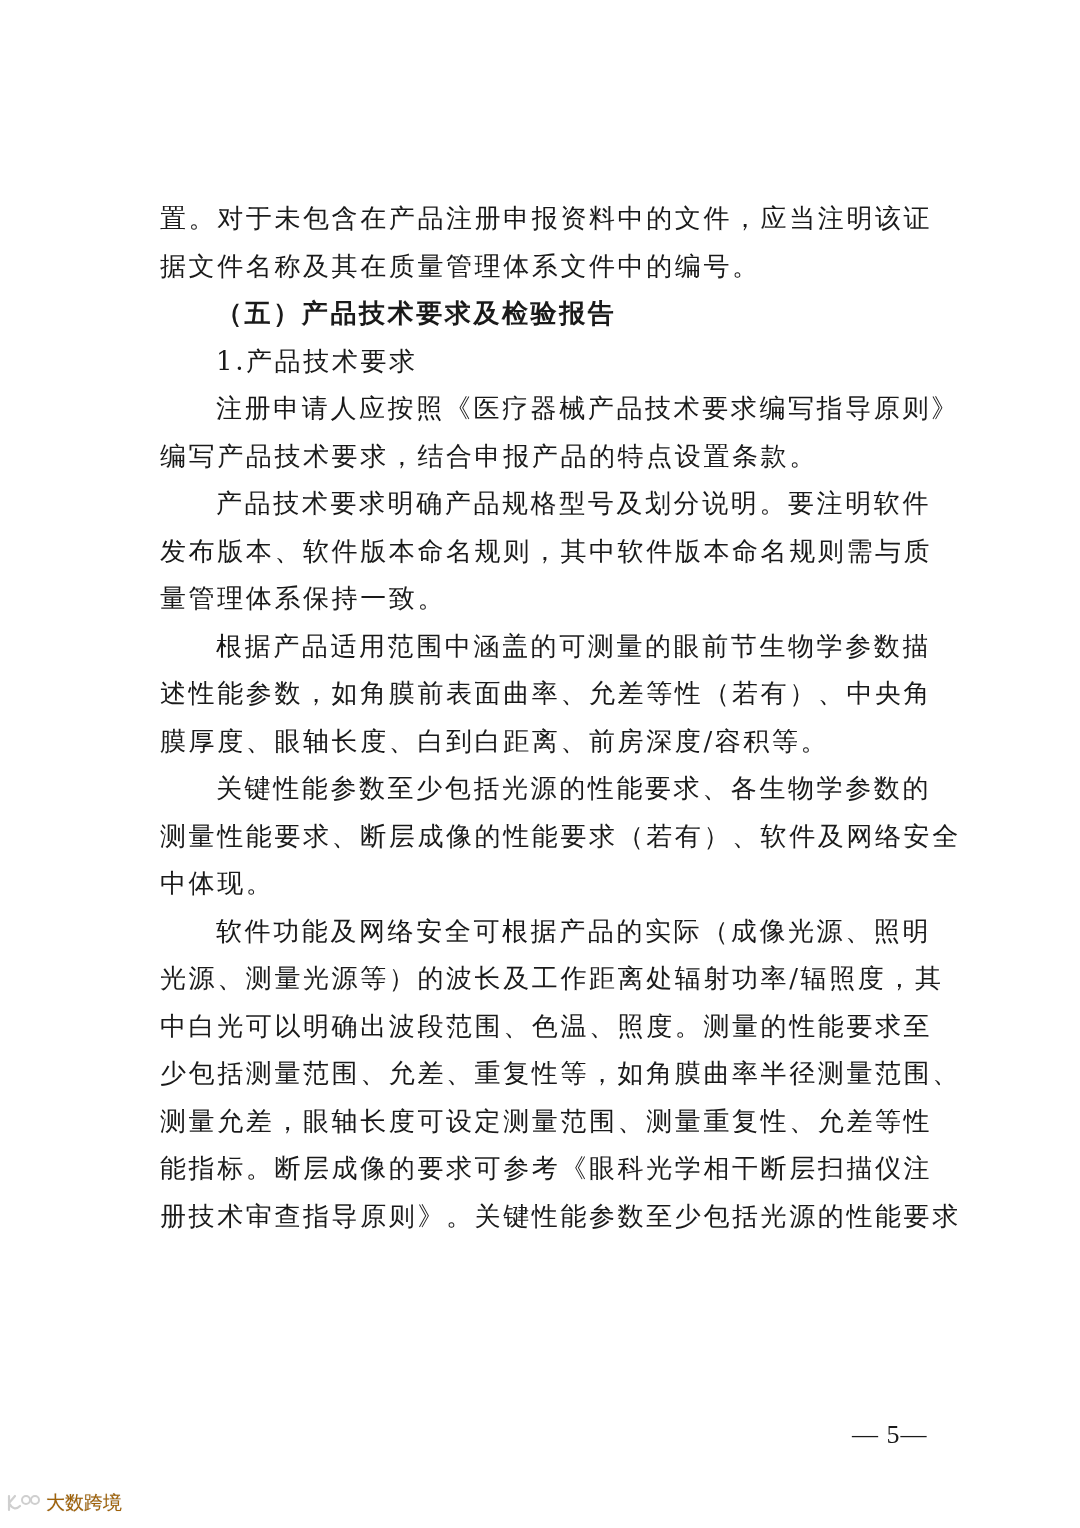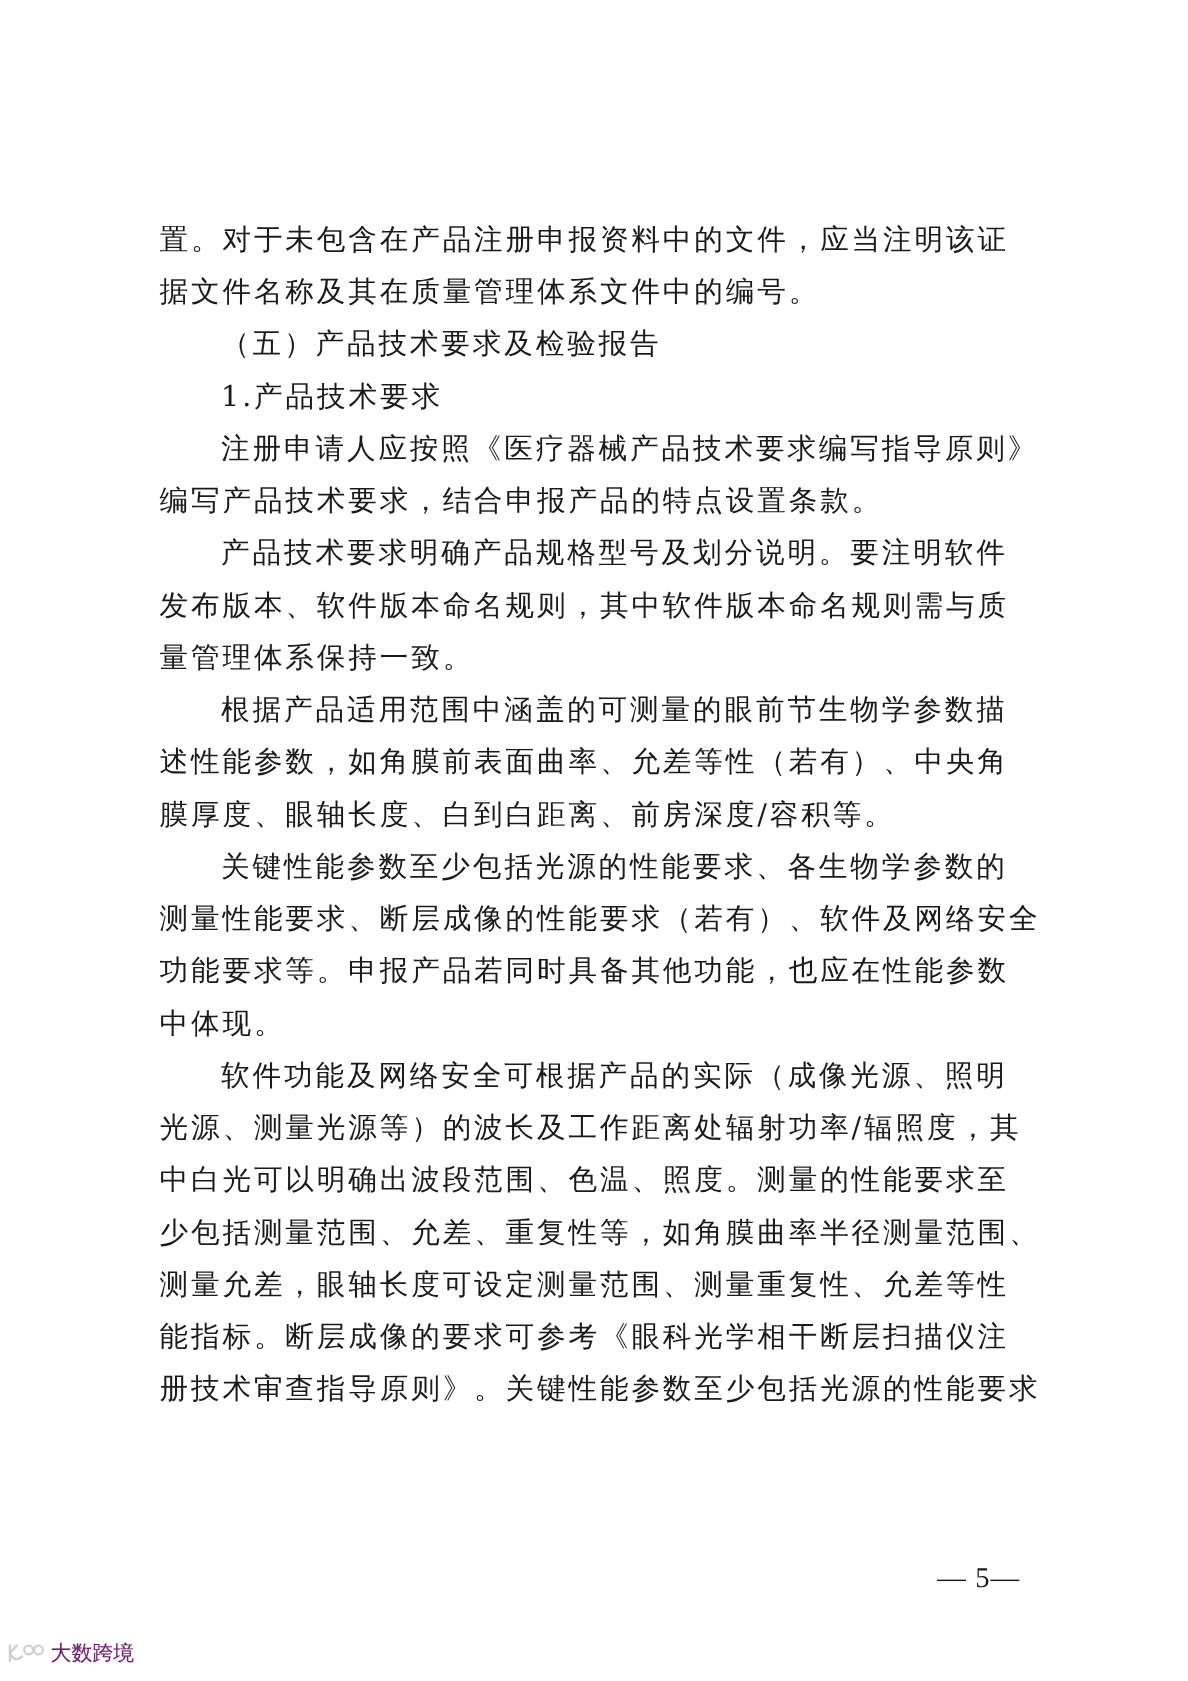--- a/index.html
+++ b/index.html
@@ -10,37 +10,37 @@
     body {
       width: 1080px;
       height: 1528px;
       position: relative;
       overflow: hidden;
       font-family: "DejaVu Serif", "Liberation Serif", serif;
       color: #1a1a1a;
     }
     .page {
       position: absolute;
-      left: 145px;
+      left: 160px;
       top: 195px;
       width: 790px;
     }
     .line {
       display: block;
       font-size: 26px;
       line-height: 47.5px;
       height: 47.5px;
       white-space: nowrap;
       letter-spacing: 2.6px;
     }
     .indent {
       padding-left: 56px;
     }
     .heading {
-      font-weight: normal;
+      font-weight: bold;
       padding-left: 56px;
     }
     .sub-heading {
       padding-left: 56px;
     }
     .page-number {
       position: absolute;
       top: 1420px;
       left: 852px;
       font-size: 26px;
@@ -48,21 +48,21 @@
       color: #1a1a1a;
       letter-spacing: 1px;
     }
     .watermark {
       position: absolute;
       left: 6px;
       top: 1490px;
       display: flex;
       align-items: center;
       gap: 4px;
-      color: #701a75;
+      color: #a16207;
       font-family: Liberation Mono, monospace;
       font-size: 19px;
       text-shadow: 0 0 1px #bbbbbb;
     }
     .watermark-logo {
       width: 36px;
       height: 22px;
     }
   </style>
 </head>
@@ -76,21 +76,20 @@
   <span class="line indent">注册申请人应按照《医疗器械产品技术要求编写指导原则》</span>
   <span class="line">编写产品技术要求，结合申报产品的特点设置条款。</span>
   <span class="line indent">产品技术要求明确产品规格型号及划分说明。要注明软件</span>
   <span class="line">发布版本、软件版本命名规则，其中软件版本命名规则需与质</span>
   <span class="line">量管理体系保持一致。</span>
   <span class="line indent">根据产品适用范围中涵盖的可测量的眼前节生物学参数描</span>
   <span class="line">述性能参数，如角膜前表面曲率、允差等性（若有）、中央角</span>
   <span class="line">膜厚度、眼轴长度、白到白距离、前房深度/容积等。</span>
   <span class="line indent">关键性能参数至少包括光源的性能要求、各生物学参数的</span>
   <span class="line">测量性能要求、断层成像的性能要求（若有）、软件及网络安全</span>
-  <span class="line">功能要求等。申报产品若同时具备其他功能，也应在性能参数</span>
   <span class="line">中体现。</span>
   <span class="line indent">软件功能及网络安全可根据产品的实际（成像光源、照明</span>
   <span class="line">光源、测量光源等）的波长及工作距离处辐射功率/辐照度，其</span>
   <span class="line">中白光可以明确出波段范围、色温、照度。测量的性能要求至</span>
   <span class="line">少包括测量范围、允差、重复性等，如角膜曲率半径测量范围、</span>
   <span class="line">测量允差，眼轴长度可设定测量范围、测量重复性、允差等性</span>
   <span class="line">能指标。断层成像的要求可参考《眼科光学相干断层扫描仪注</span>
   <span class="line">册技术审查指导原则》。关键性能参数至少包括光源的性能要求</span>
 </div>
 

